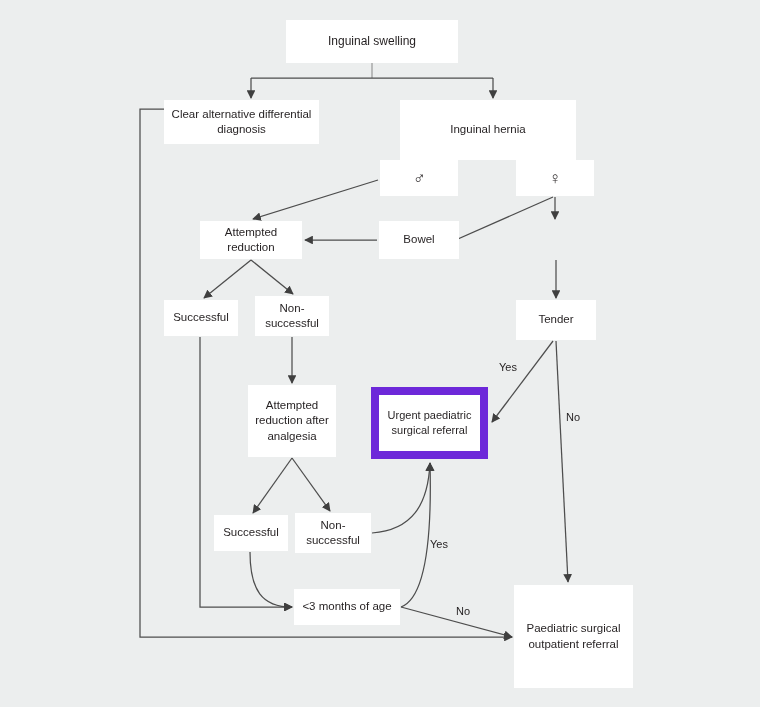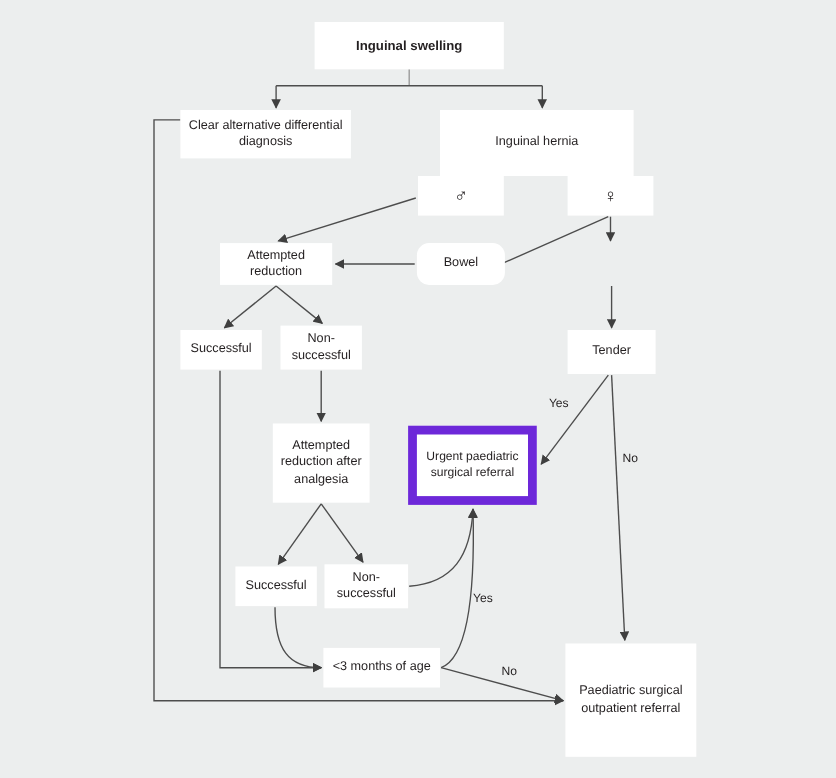--- a/index.html
+++ b/index.html
@@ -34,21 +34,21 @@
     display: flex;
     align-items: center;
     justify-content: center;
     text-align: center;
     color: #231f20;
     font-size: 11.5px;
     line-height: 1.32;
     padding: 2px 4px;
   }
   .node.bold {
-    font-weight: bold;
+    font-weight: normal;
     font-size: 12px;
   }
   .node.urgent {
     border: 8px solid #6d28d9;
     font-size: 11px;
   }
   .node.symbol {
     font-size: 17px;
     line-height: 1;
   }
@@ -121,21 +121,21 @@
   <div class="node" style="left:164px;top:100px;width:155px;height:44px;">Clear alternative differential diagnosis</div>
 
   <div class="node" style="left:400px;top:100px;width:176px;height:60px;">Inguinal hernia</div>
 
   <div class="node symbol" style="left:380px;top:160px;width:78px;height:36px;">♂</div>
 
   <div class="node symbol" style="left:516px;top:160px;width:78px;height:36px;">♀</div>
 
   <div class="node" style="left:200px;top:221px;width:102px;height:38px;text-align:center;">Attempted reduction</div>
 
-  <div class="node" style="left:379px;top:221px;width:80px;height:38px;border-radius:11px;">Bowel</div>
+  <div class="node" style="left:379px;top:221px;width:80px;height:38px;">Bowel</div>
 
 
   <div class="node" style="left:164px;top:300px;width:74px;height:36px;">Successful</div>
 
   <div class="node" style="left:255px;top:296px;width:74px;height:40px;">Non-successful</div>
 
   <div class="node" style="left:516px;top:300px;width:80px;height:40px;text-align:right;">Tender</div>
 
   <div class="node" style="left:248px;top:385px;width:88px;height:72px;">Attempted reduction after analgesia</div>
 

